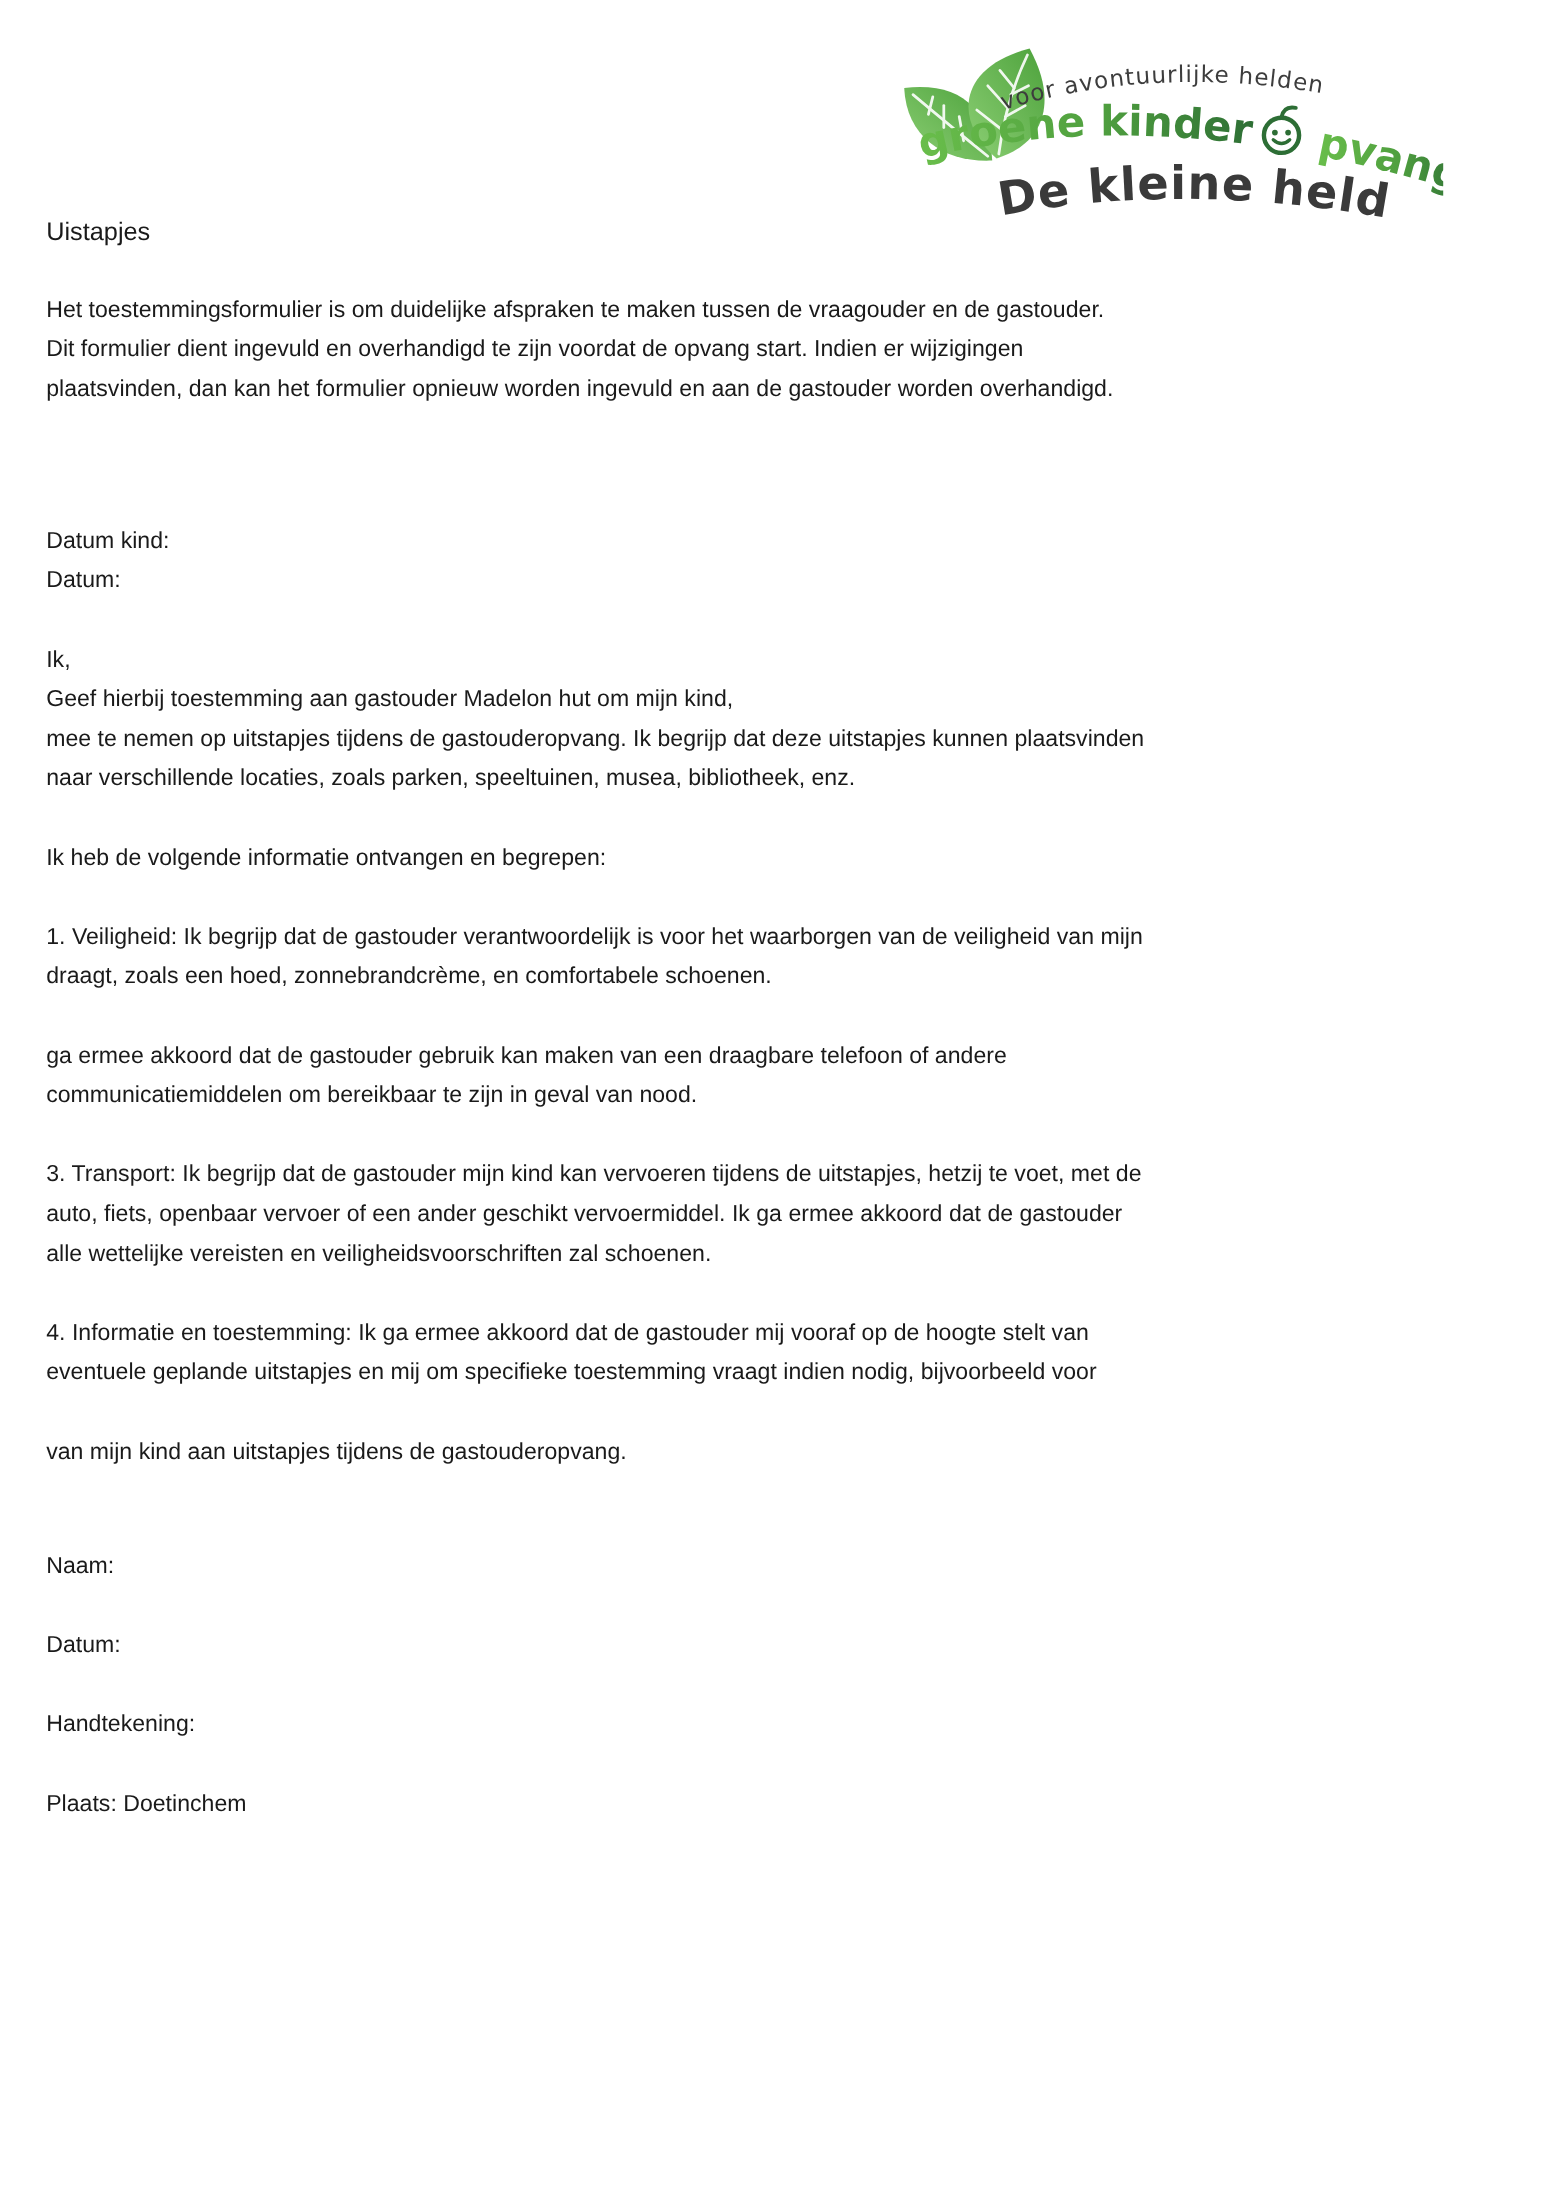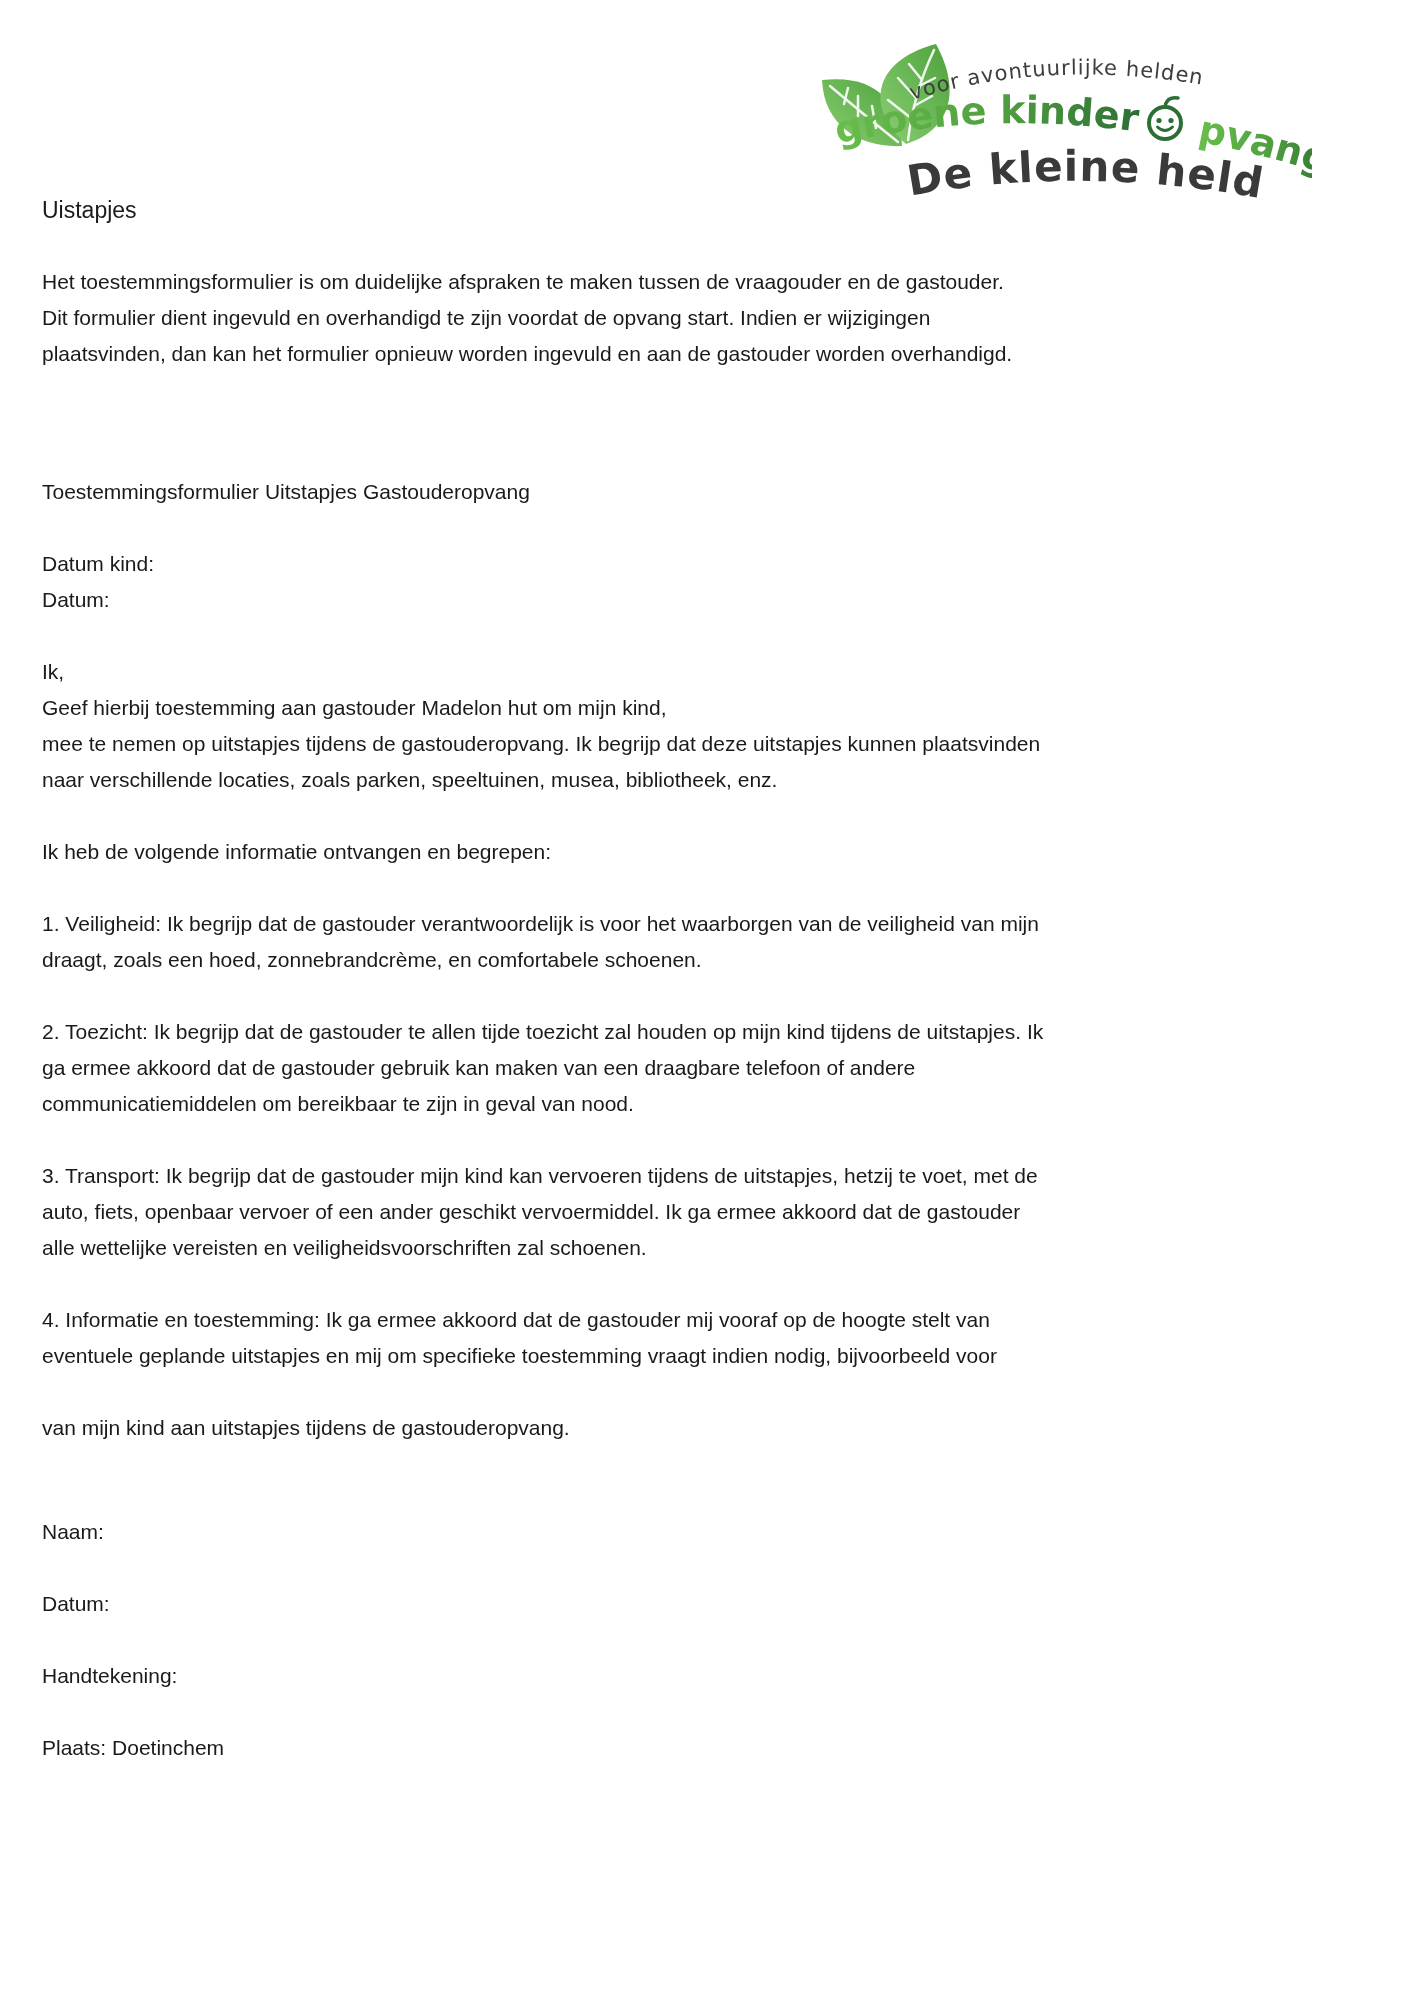--- a/index.html
+++ b/index.html
@@ -112,23 +112,20 @@
   <div class="content">
 
     <h1 class="doc-title">Uistapjes</h1>
 
     <div class="block gap2">
       <div class="line">Het toestemmingsformulier is om duidelijke afspraken te maken tussen de vraagouder en de gastouder.</div>
       <div class="line">Dit formulier dient ingevuld en overhandigd te zijn voordat de opvang start. Indien er wijzigingen</div>
       <div class="line">plaatsvinden, dan kan het formulier opnieuw worden ingevuld en aan de gastouder worden overhandigd.</div>
     </div>
 
-    <div class="block">
-      <div class="line">Toestemmingsformulier Uitstapjes Gastouderopvang</div>
-    </div>
 
     <div class="block">
       <div class="line">Datum kind:</div>
       <div class="line">Datum:</div>
     </div>
 
     <div class="block">
       <div class="line">Ik,</div>
       <div class="line">Geef hierbij toestemming aan gastouder Madelon hut om mijn kind,</div>
       <div class="line">mee te nemen op uitstapjes tijdens de gastouderopvang. Ik begrijp dat deze uitstapjes kunnen plaatsvinden</div>
@@ -138,21 +135,20 @@
     <div class="block">
       <div class="line">Ik heb de volgende informatie ontvangen en begrepen:</div>
     </div>
 
     <div class="block">
       <div class="line">1. Veiligheid: Ik begrijp dat de gastouder verantwoordelijk is voor het waarborgen van de veiligheid van mijn</div>
       <div class="line">draagt, zoals een hoed, zonnebrandcrème, en comfortabele schoenen.</div>
     </div>
 
     <div class="block">
-      <div class="line">2. Toezicht: Ik begrijp dat de gastouder te allen tijde toezicht zal houden op mijn kind tijdens de uitstapjes. Ik</div>
       <div class="line">ga ermee akkoord dat de gastouder gebruik kan maken van een draagbare telefoon of andere</div>
       <div class="line">communicatiemiddelen om bereikbaar te zijn in geval van nood.</div>
     </div>
 
     <div class="block">
       <div class="line">3. Transport: Ik begrijp dat de gastouder mijn kind kan vervoeren tijdens de uitstapjes, hetzij te voet, met de</div>
       <div class="line">auto, fiets, openbaar vervoer of een ander geschikt vervoermiddel. Ik ga ermee akkoord dat de gastouder</div>
       <div class="line">alle wettelijke vereisten en veiligheidsvoorschriften zal schoenen.</div>
     </div>
 

